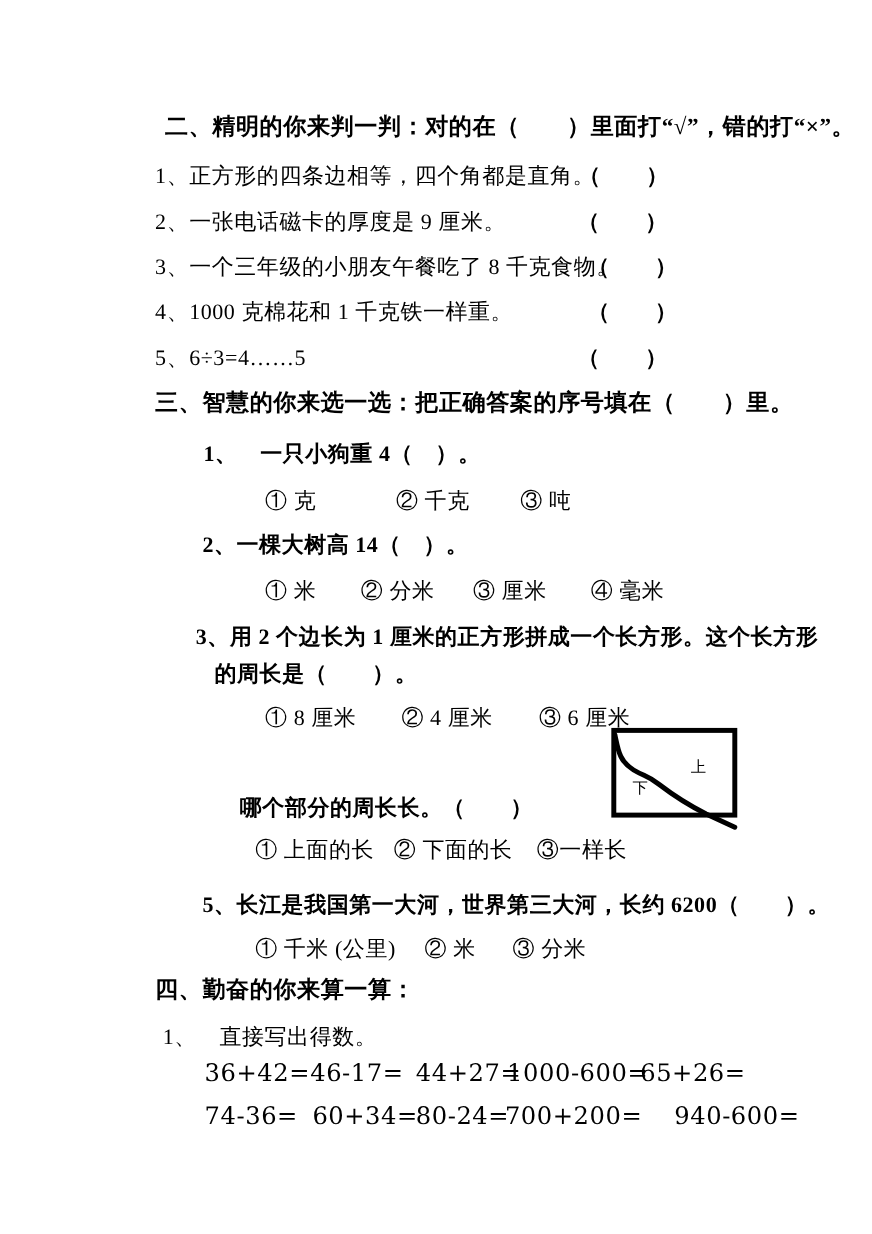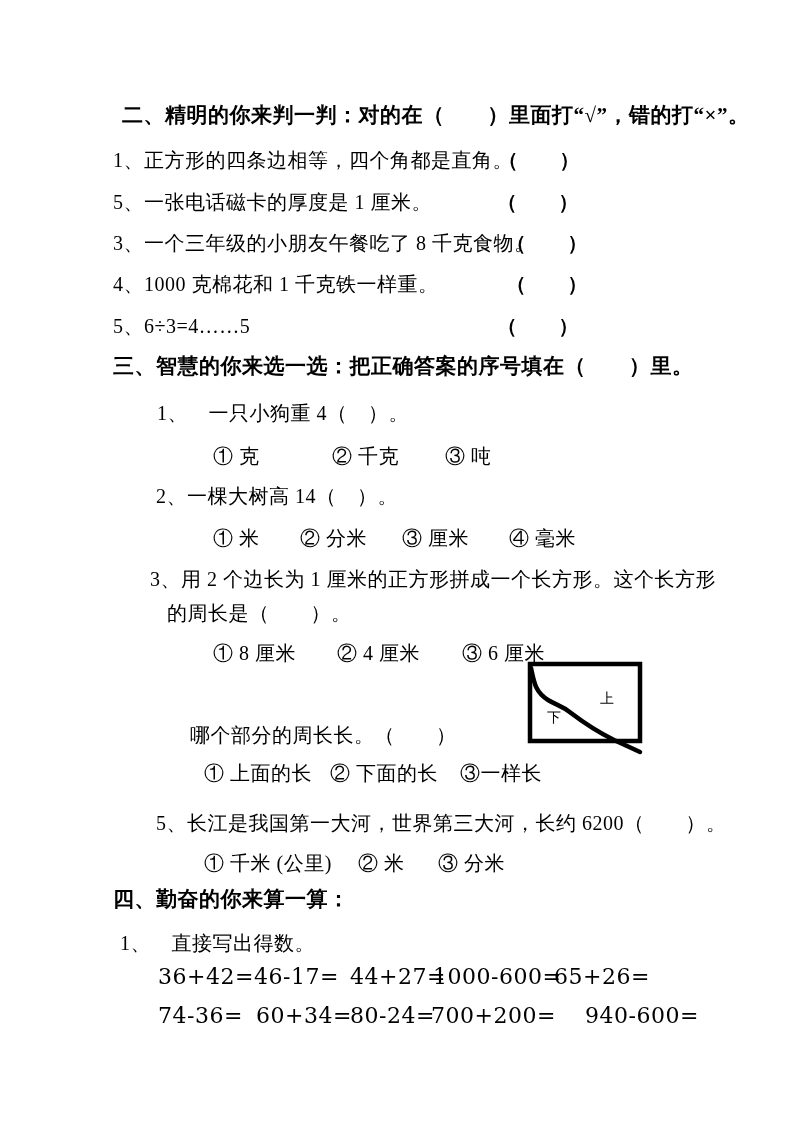--- a/index.html
+++ b/index.html
@@ -2,28 +2,28 @@
 <html><head>
 <meta charset="utf-8">
 <style>
   html,body{margin:0;padding:0;}
   body{
     width:793px;height:1122px;
     background:#ffffff;color:#000000;
     font-family:"Liberation Serif","DejaVu Serif",serif;
     position:relative;overflow:hidden;
   }
-  .page{position:absolute;inset:0;background:#ffffff;}
+  .page{position:absolute;inset:0;background:#ffffff;margin-left:28px;}
   .ln{
     position:absolute;white-space:nowrap;
     font-size:20px;line-height:26px;font-weight:400;
     letter-spacing:0.5px;
   }
   .sec-title{font-size:21px;font-weight:700;}
-  .light{font-weight:400;}
+  .light{font-weight:700;}
   .paren{font-weight:700;}
   .calc{
     position:absolute;white-space:nowrap;
     font-family:"DejaVu Serif","Liberation Serif",serif;
     font-size:22px;font-weight:400;line-height:26px;letter-spacing:0.5px;text-align:center;
   }
   .fig-label{
     position:absolute;font-size:14px;font-weight:400;line-height:16px;
   }
   svg{display:block;}
@@ -31,21 +31,21 @@
 </head>
 <body>
 
 <div class="page">
 
   <div class="ln sec-title" style="top:102px;left:122px">二、精明的你来判一判：对的在（　　）里面打“√”，错的打“×”。</div>
 
   <div class="ln" style="top:147px;left:113px">1、正方形的四条边相等，四个角都是直角。</div>
   <div class="ln paren" style="top:147px;left:498px">（　　）</div>
 
-  <div class="ln" style="top:189px;left:113px">5、一张电话磁卡的厚度是 1 厘米。</div>
+  <div class="ln" style="top:189px;left:113px">2、一张电话磁卡的厚度是 9 厘米。</div>
   <div class="ln paren" style="top:189px;left:497px">（　　）</div>
 
   <div class="ln" style="top:230px;left:113px">3、一个三年级的小朋友午餐吃了 8 千克食物。</div>
   <div class="ln paren" style="top:230px;left:506px">（　　）</div>
 
   <div class="ln" style="top:271px;left:113px">4、1000 克棉花和 1 千克铁一样重。</div>
   <div class="ln paren" style="top:271px;left:506px">（　　）</div>
 
   <div class="ln" style="top:313px;left:113px">5、6÷3=4……5</div>
   <div class="ln paren" style="top:313px;left:497px">（　　）</div>

